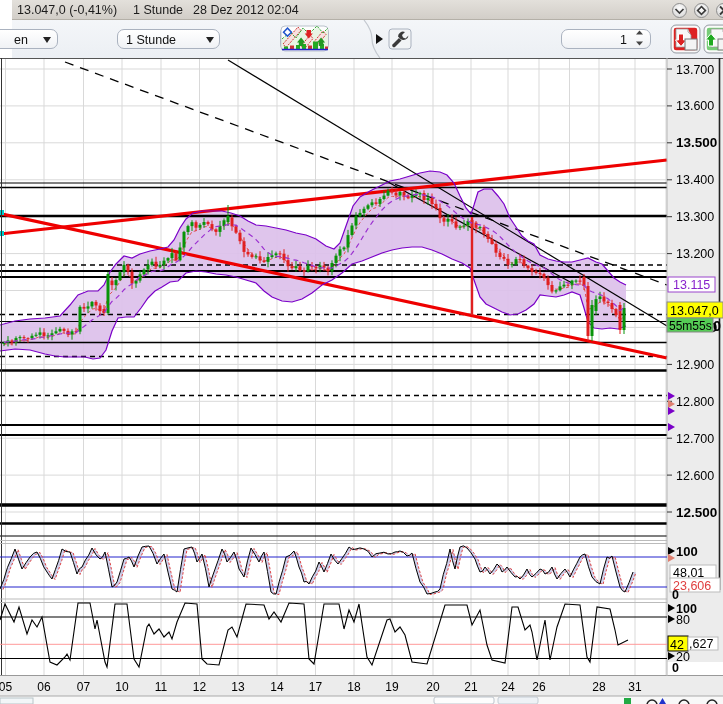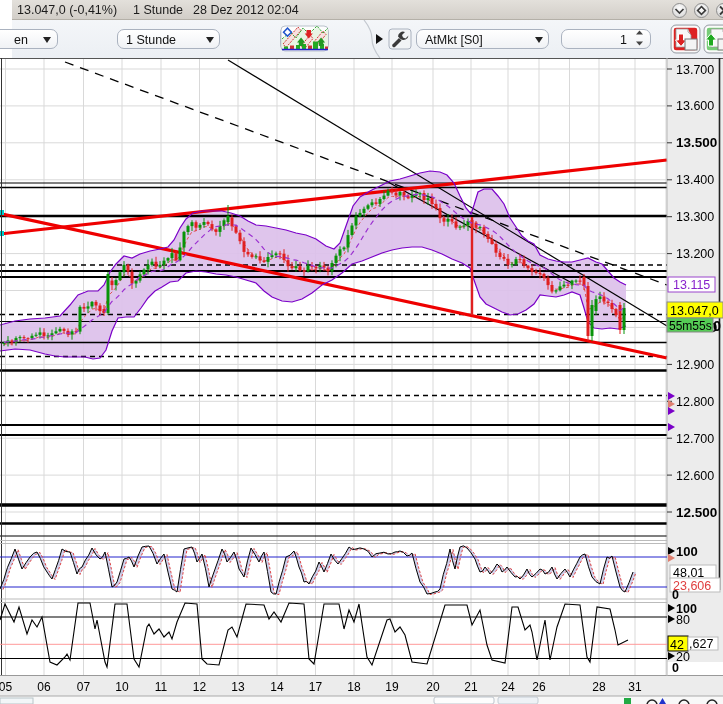--- a/index.html
+++ b/index.html
@@ -34,24 +34,20 @@
 <div id="toolbar">
   <div class="dd" style="left:-30px;top:9px;width:76px">
       <span class="lbl" style="left:31px">en</span>
       <span class="arr" style="left:60px"></span>
     </div>
   <div class="dd" style="left:105px;top:9px;width:103px">
       <span class="lbl">1 Stunde</span>
       <span class="arr" style="left:88px"></span>
     </div>
   <div class="dd" style="left:268px;top:6px;width:49px;height:25px"></div>
-  <div class="dd" style="left:404px;top:9px;width:133px">
-      <span class="lbl">AtMkt [S0]</span>
-      <span class="arr" style="left:118px"></span>
-    </div>
   <div class="dd" style="left:549px;top:9px;width:90px">
       <span class="lbl" style="left:58px">1</span>
     </div>
   <svg width="723" height="38" style="left:0;top:0">
 
     <path d="M352 0 q8 10 8 19 q0 9 8 19" fill="none" stroke="#c3c8cf" stroke-width="1.2"></path>
 
     <g>
       <rect x="269" y="6" width="47" height="25" rx="4" fill="#fdfdfd" stroke="#b9c1cb"></rect>
       <path d="M270 20 l8 -7 6 6 7 -10 6 6 8 -8 6 7 5 -5 0 20 -46 0 z" fill="#e8f4e4" stroke="none"></path>

